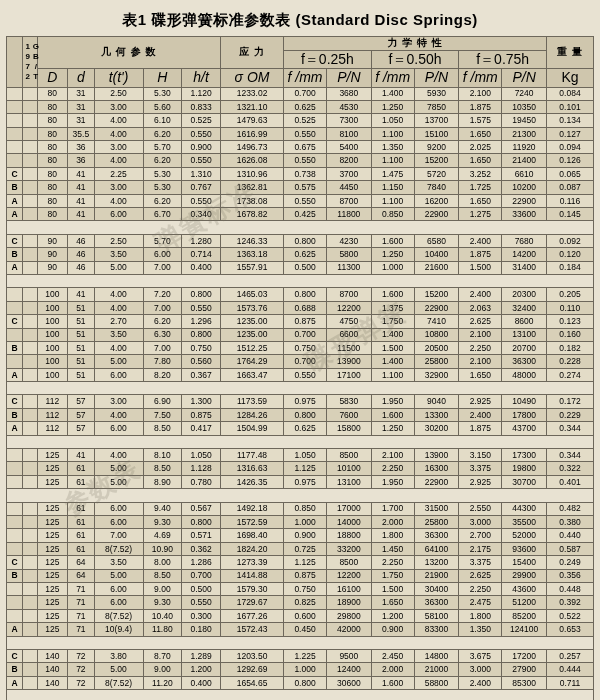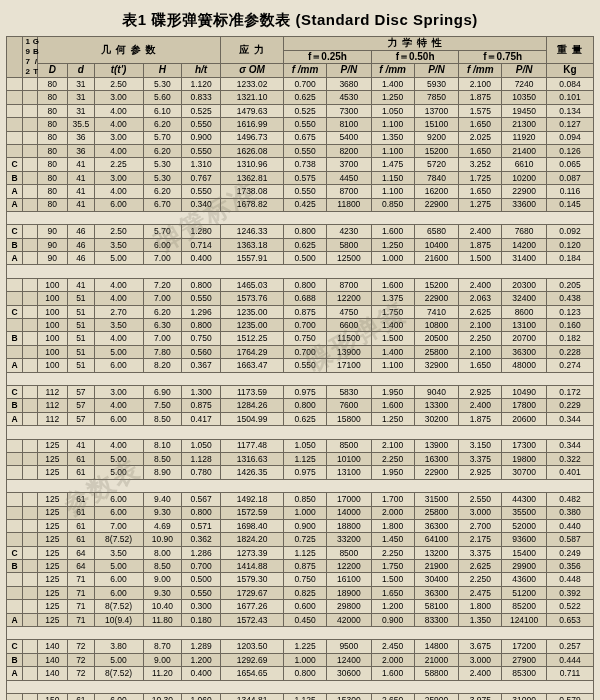--- a/index.html
+++ b/index.html
@@ -36,21 +36,21 @@
     text-align:center;
     vertical-align:middle;
     line-height:1.25;
     height:12.4px;
   }
   .hdr{
     background:#cfc6ad;
     font-weight:bold;
   }
   .hdr-mid{font-size:10px;letter-spacing:1px;}
-  .hdr-sm{font-size:10px;font-weight:bold;}
+  .hdr-sm{font-size:14px;font-weight:normal;}
   .sym{font-style:italic;}
   .vert{
     writing-mode:vertical-rl;
     text-orientation:upright;
     font-size:8px;
     letter-spacing:1px;
     font-weight:bold;
     line-height:1;
   }
   .grp-a{background:#e3dcc7;}
@@ -341,21 +341,21 @@
         <tr class="grp-a">
           <td class="col-mark">A</td>
           <td></td>
           <td>90</td>
           <td>46</td>
           <td>5.00</td>
           <td>7.00</td>
           <td>0.400</td>
           <td>1557.91</td>
           <td>0.500</td>
-          <td>12500</td>
+          <td>11300</td>
           <td>1.000</td>
           <td>21600</td>
           <td>1.500</td>
           <td>31400</td>
           <td>0.184</td>
         </tr>
         <tr class="spacer">
           <td colspan="15"></td>
         </tr>
         <tr class="grp-a">
@@ -383,21 +383,21 @@
           <td>4.00</td>
           <td>7.00</td>
           <td>0.550</td>
           <td>1573.76</td>
           <td>0.688</td>
           <td>12200</td>
           <td>1.375</td>
           <td>22900</td>
           <td>2.063</td>
           <td>32400</td>
-          <td>0.438</td>
+          <td>0.110</td>
         </tr>
         <tr class="grp-a">
           <td class="col-mark">C</td>
           <td></td>
           <td>100</td>
           <td>51</td>
           <td>2.70</td>
           <td>6.20</td>
           <td>1.296</td>
           <td>1235.00</td>
@@ -521,21 +521,21 @@
           <td>57</td>
           <td>6.00</td>
           <td>8.50</td>
           <td>0.417</td>
           <td>1504.99</td>
           <td>0.625</td>
           <td>15800</td>
           <td>1.250</td>
           <td>30200</td>
           <td>1.875</td>
-          <td>20600</td>
+          <td>43700</td>
           <td>0.344</td>
         </tr>
         <tr class="spacer">
           <td colspan="15"></td>
         </tr>
         <tr class="grp-a">
           <td class="col-mark"></td>
           <td></td>
           <td>125</td>
           <td>41</td>

